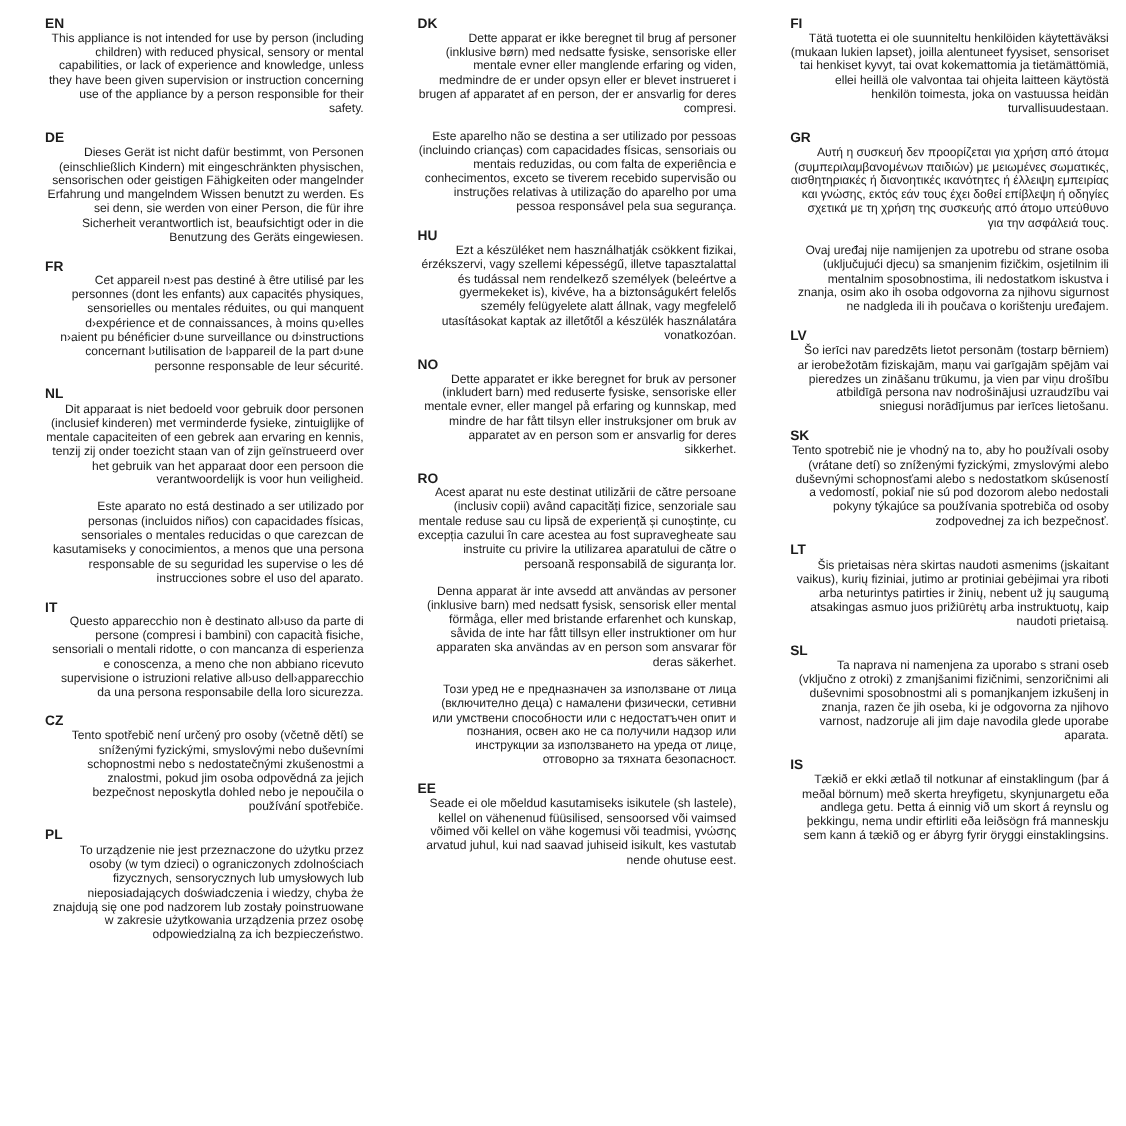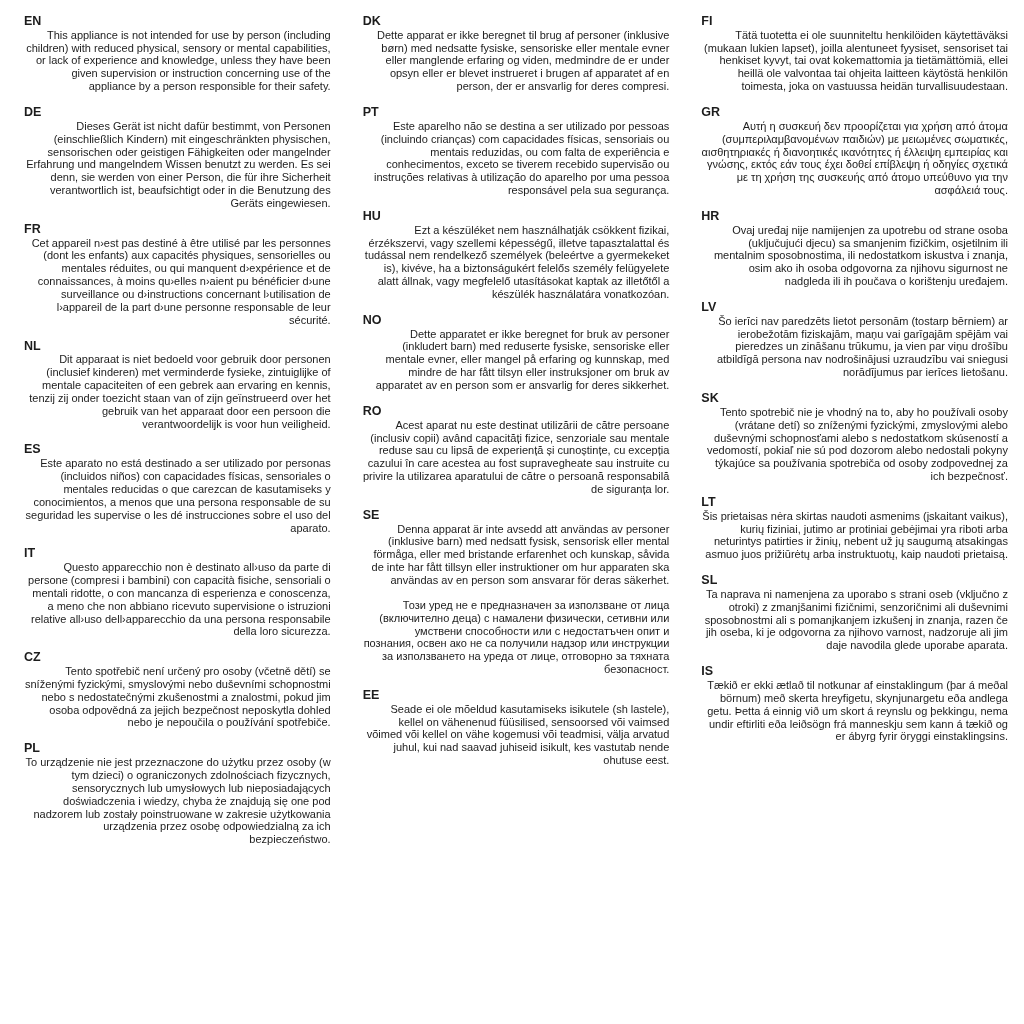--- a/index.html
+++ b/index.html
@@ -19,20 +19,21 @@
     width: 1024px;
     min-height: 1024px;
     padding: 14px 16px 10px 24px;
     display: grid;
     grid-template-columns: 1fr 1fr 1fr;
     column-gap: 32px;
     align-items: start;
   }
   .col {
     display: block;
+    margin-left: 17px;
   }
   .lang-section {
     margin: 0 0 12px 0;
   }
   .lang-code {
     font-size: 12.5px;
     line-height: 1.18;
     font-weight: bold;
     margin: 0;
     padding: 0;
@@ -65,21 +66,20 @@
     <h2 class="lang-code">FR</h2>
     <p class="lang-text">Cet appareil n›est pas destiné à être utilisé par les personnes (dont les enfants) aux capacités physiques, sensorielles ou mentales réduites, ou qui manquent d›expérience et de connaissances, à moins qu›elles n›aient pu bénéficier d›une surveillance ou d›instructions concernant l›utilisation de l›appareil de la part d›une personne responsable de leur sécurité.</p>
   </section>
 
   <section class="lang-section">
     <h2 class="lang-code">NL</h2>
     <p class="lang-text">Dit apparaat is niet bedoeld voor gebruik door personen (inclusief kinderen) met verminderde fysieke, zintuiglijke of mentale capaciteiten of een gebrek aan ervaring en kennis, tenzij zij onder toezicht staan van of zijn geïnstrueerd over het gebruik van het apparaat door een persoon die verantwoordelijk is voor hun veiligheid.</p>
   </section>
 
   <section class="lang-section">
-    <h2 class="lang-code">ES</h2>
     <p class="lang-text">Este aparato no está destinado a ser utilizado por personas (incluidos niños) con capacidades físicas, sensoriales o mentales reducidas o que carezcan de kasutamiseks y conocimientos, a menos que una persona responsable de su seguridad les supervise o les dé instrucciones sobre el uso del aparato.</p>
   </section>
 
   <section class="lang-section">
     <h2 class="lang-code">IT</h2>
     <p class="lang-text">Questo apparecchio non è destinato all›uso da parte di persone (compresi i bambini) con capacità fisiche, sensoriali o mentali ridotte, o con mancanza di esperienza e conoscenza, a meno che non abbiano ricevuto supervisione o istruzioni relative all›uso dell›apparecchio da una persona responsabile della loro sicurezza.</p>
   </section>
 
   <section class="lang-section">
     <h2 class="lang-code">CZ</h2>
@@ -91,66 +91,63 @@
     <p class="lang-text">To urządzenie nie jest przeznaczone do użytku przez osoby (w tym dzieci) o ograniczonych zdolnościach fizycznych, sensorycznych lub umysłowych lub nieposiadających doświadczenia i wiedzy, chyba że znajdują się one pod nadzorem lub zostały poinstruowane w zakresie użytkowania urządzenia przez osobę odpowiedzialną za ich bezpieczeństwo.</p>
   </section>
 </div>
   <div class="col">
   <section class="lang-section">
     <h2 class="lang-code">DK</h2>
     <p class="lang-text">Dette apparat er ikke beregnet til brug af personer (inklusive børn) med nedsatte fysiske, sensoriske eller mentale evner eller manglende erfaring og viden, medmindre de er under opsyn eller er blevet instrueret i brugen af apparatet af en person, der er ansvarlig for deres compresi.</p>
   </section>
 
   <section class="lang-section">
-    <h2 class="lang-code">PT</h2>
     <p class="lang-text">Este aparelho não se destina a ser utilizado por pessoas (incluindo crianças) com capacidades físicas, sensoriais ou mentais reduzidas, ou com falta de experiência e conhecimentos, exceto se tiverem recebido supervisão ou instruções relativas à utilização do aparelho por uma pessoa responsável pela sua segurança.</p>
   </section>
 
   <section class="lang-section">
     <h2 class="lang-code">HU</h2>
     <p class="lang-text">Ezt a készüléket nem használhatják csökkent fizikai, érzékszervi, vagy szellemi képességű, illetve tapasztalattal és tudással nem rendelkező személyek (beleértve a gyermekeket is), kivéve, ha a biztonságukért felelős személy felügyelete alatt állnak, vagy megfelelő utasításokat kaptak az illetőtől a készülék használatára vonatkozóan.</p>
   </section>
 
   <section class="lang-section">
     <h2 class="lang-code">NO</h2>
     <p class="lang-text">Dette apparatet er ikke beregnet for bruk av personer (inkludert barn) med reduserte fysiske, sensoriske eller mentale evner, eller mangel på erfaring og kunnskap, med mindre de har fått tilsyn eller instruksjoner om bruk av apparatet av en person som er ansvarlig for deres sikkerhet.</p>
   </section>
 
   <section class="lang-section">
     <h2 class="lang-code">RO</h2>
     <p class="lang-text">Acest aparat nu este destinat utilizării de către persoane (inclusiv copii) având capacități fizice, senzoriale sau mentale reduse sau cu lipsă de experiență și cunoștințe, cu excepția cazului în care acestea au fost supravegheate sau instruite cu privire la utilizarea aparatului de către o persoană responsabilă de siguranța lor.</p>
   </section>
 
   <section class="lang-section">
-    <h2 class="lang-code">SE</h2>
     <p class="lang-text">Denna apparat är inte avsedd att användas av personer (inklusive barn) med nedsatt fysisk, sensorisk eller mental förmåga, eller med bristande erfarenhet och kunskap, såvida de inte har fått tillsyn eller instruktioner om hur apparaten ska användas av en person som ansvarar för deras säkerhet.</p>
   </section>
 
   <section class="lang-section">
     <p class="lang-text">Този уред не е предназначен за използване от лица (включително деца) с намалени физически, сетивни или умствени способности или с недостатъчен опит и познания, освен ако не са получили надзор или инструкции за използването на уреда от лице, отговорно за тяхната безопасност.</p>
   </section>
 
   <section class="lang-section">
     <h2 class="lang-code">EE</h2>
-    <p class="lang-text">Seade ei ole mõeldud kasutamiseks isikutele (sh lastele), kellel on vähenenud füüsilised, sensoorsed või vaimsed võimed või kellel on vähe kogemusi või teadmisi, välja arvatud juhul, kui nad saavad juhiseid isikult, kes vastutab nende ohutuse eest.</p>
+    <p class="lang-text">Seade ei ole mõeldud kasutamiseks isikutele (sh lastele), kellel on vähenenud füüsilised, sensoorsed või vaimsed võimed või kellel on vähe kogemusi või teadmisi, γνώσης arvatud juhul, kui nad saavad juhiseid isikult, kes vastutab nende ohutuse eest.</p>
   </section>
 </div>
   <div class="col">
   <section class="lang-section">
     <h2 class="lang-code">FI</h2>
     <p class="lang-text">Tätä tuotetta ei ole suunniteltu henkilöiden käytettäväksi (mukaan lukien lapset), joilla alentuneet fyysiset, sensoriset tai henkiset kyvyt, tai ovat kokemattomia ja tietämättömiä, ellei heillä ole valvontaa tai ohjeita laitteen käytöstä henkilön toimesta, joka on vastuussa heidän turvallisuudestaan.</p>
   </section>
 
   <section class="lang-section">
     <h2 class="lang-code">GR</h2>
     <p class="lang-text">Αυτή η συσκευή δεν προορίζεται για χρήση από άτομα (συμπεριλαμβανομένων παιδιών) με μειωμένες σωματικές, αισθητηριακές ή διανοητικές ικανότητες ή έλλειψη εμπειρίας και γνώσης, εκτός εάν τους έχει δοθεί επίβλεψη ή οδηγίες σχετικά με τη χρήση της συσκευής από άτομο υπεύθυνο για την ασφάλειά τους.</p>
   </section>
 
   <section class="lang-section">
-    <h2 class="lang-code">HR</h2>
     <p class="lang-text">Ovaj uređaj nije namijenjen za upotrebu od strane osoba (uključujući djecu) sa smanjenim fizičkim, osjetilnim ili mentalnim sposobnostima, ili nedostatkom iskustva i znanja, osim ako ih osoba odgovorna za njihovu sigurnost ne nadgleda ili ih poučava o korištenju uređajem.</p>
   </section>
 
   <section class="lang-section">
     <h2 class="lang-code">LV</h2>
     <p class="lang-text">Šo ierīci nav paredzēts lietot personām (tostarp bērniem) ar ierobežotām fiziskajām, maņu vai garīgajām spējām vai pieredzes un zināšanu trūkumu, ja vien par viņu drošību atbildīgā persona nav nodrošinājusi uzraudzību vai sniegusi norādījumus par ierīces lietošanu.</p>
   </section>
 
   <section class="lang-section">
     <h2 class="lang-code">SK</h2>

